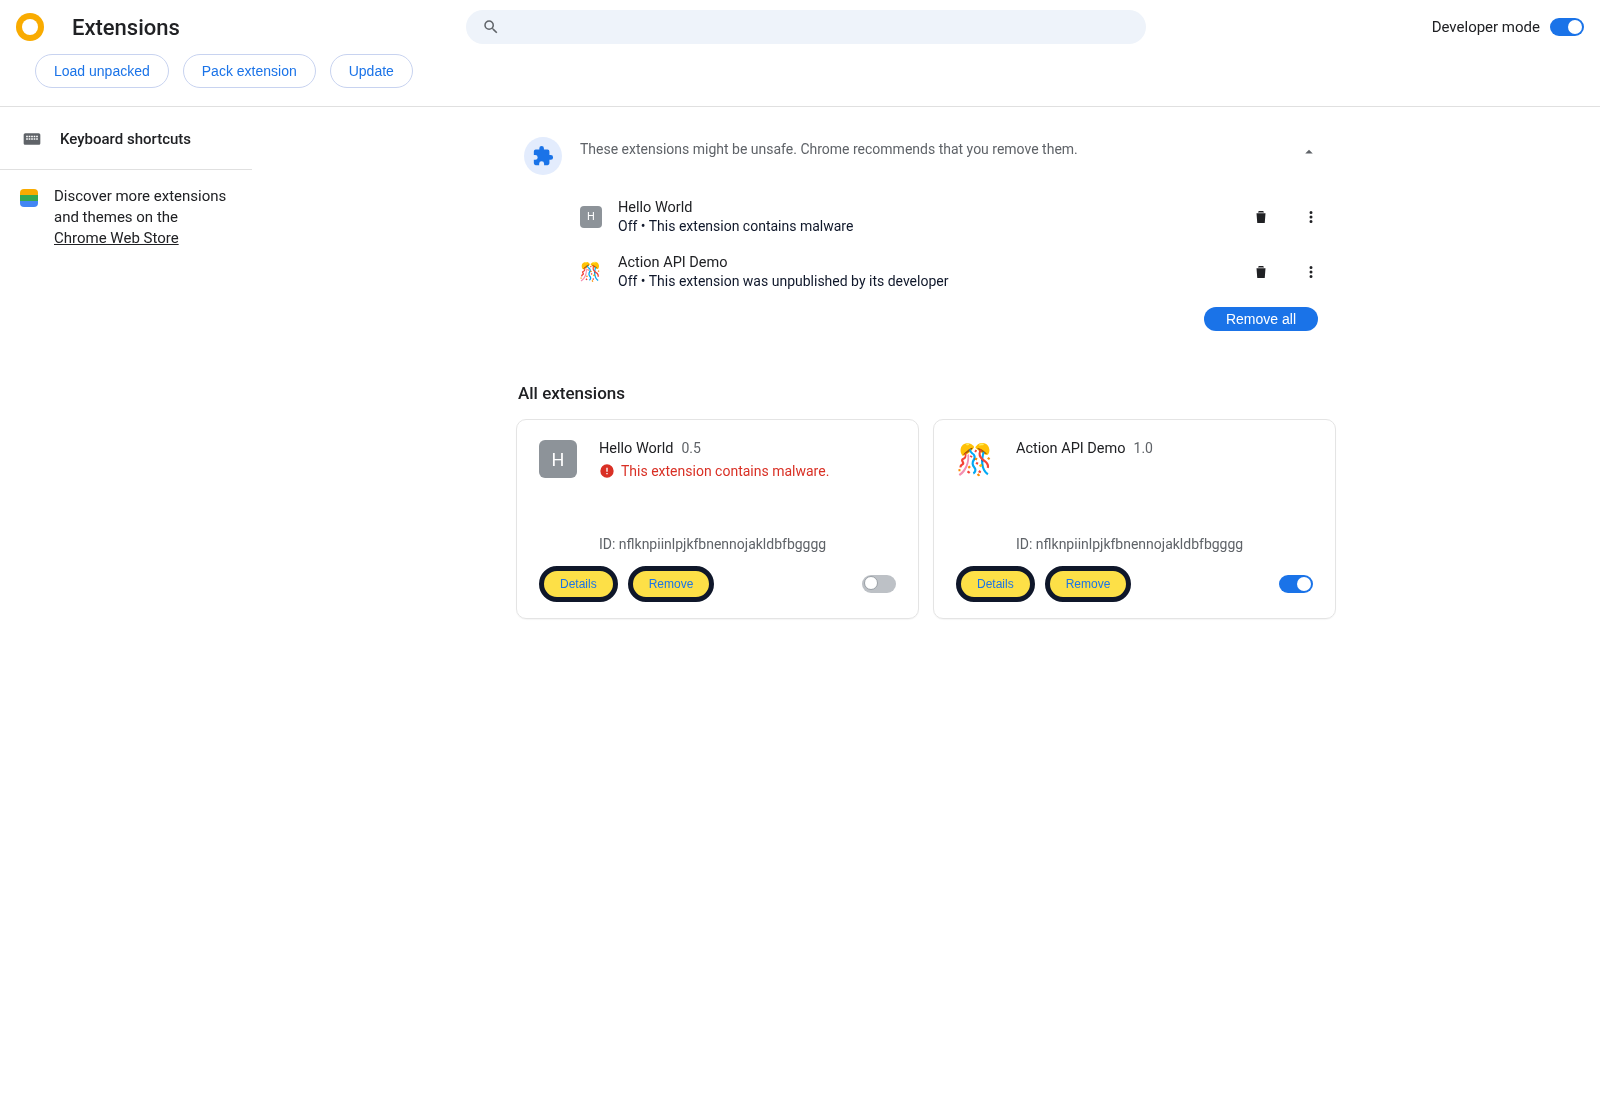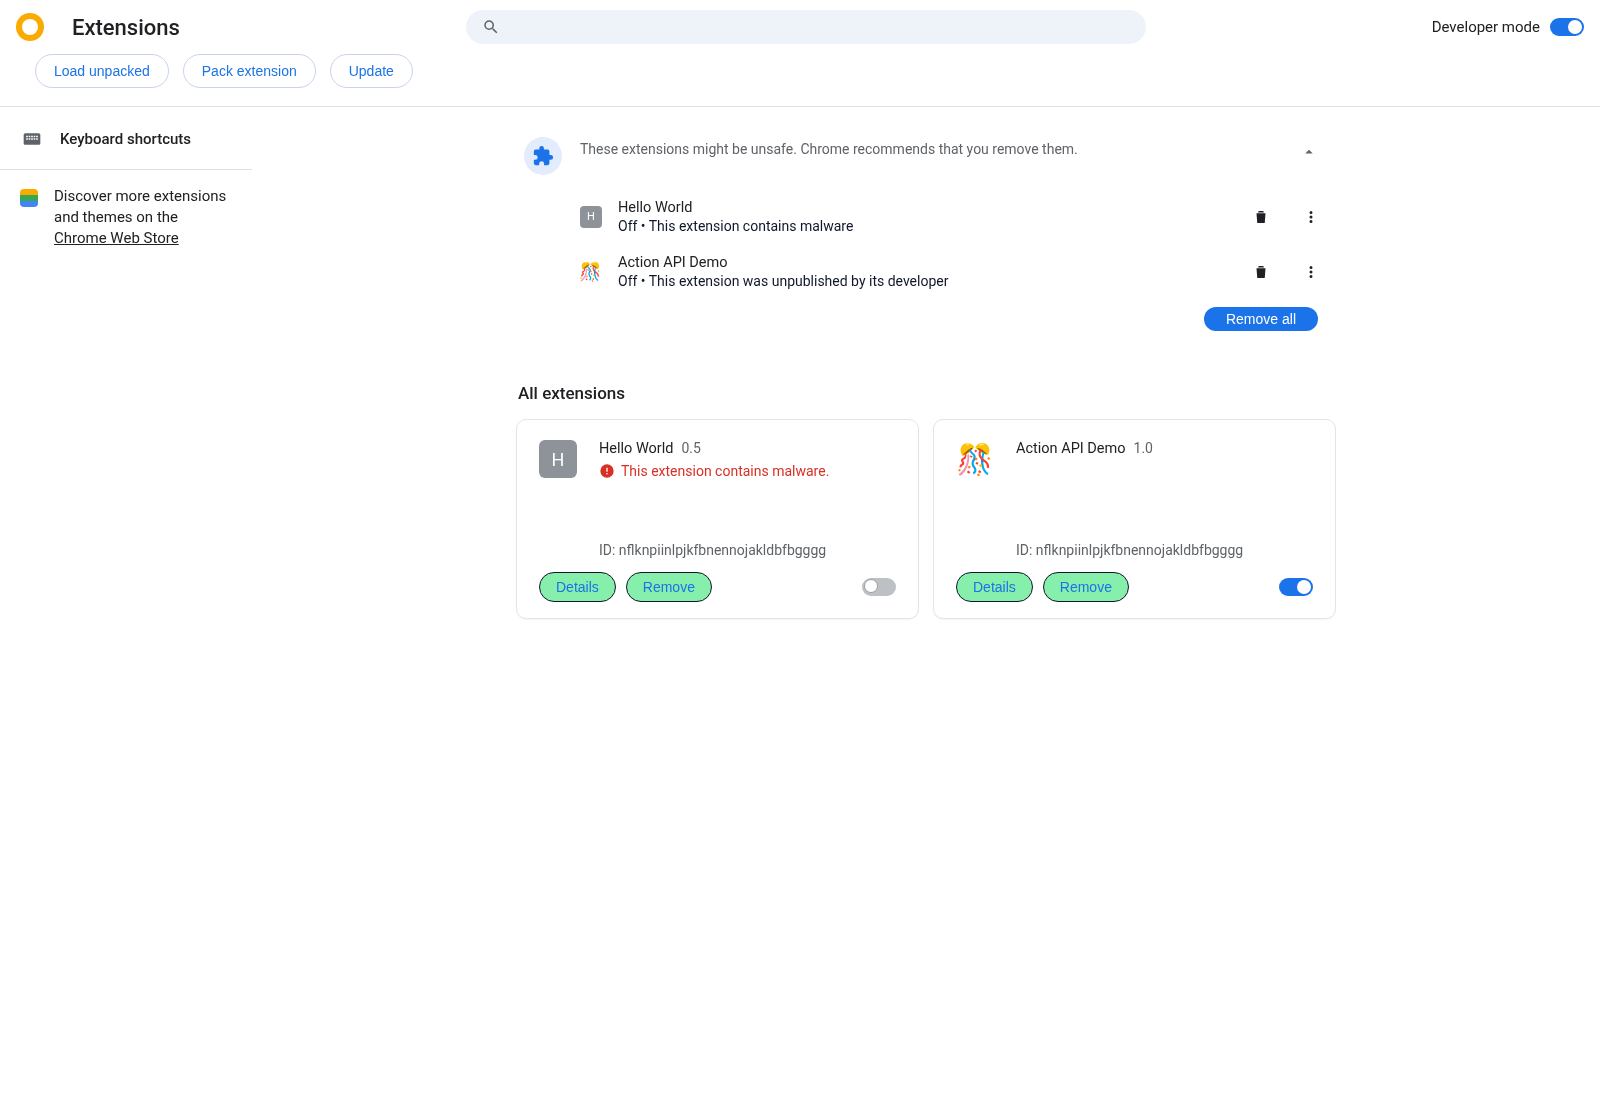--- a/index.html
+++ b/index.html
@@ -63,21 +63,21 @@
   .card-icon{width:38px;height:38px;border-radius:6px;display:flex;align-items:center;justify-content:center;font-size:18px;color:#fff;flex:none;}
   .card-icon.h{background:#8d9399;}
   .card-icon.emoji{font-size:30px;background:transparent;}
   .card-name{font-size:14.5px;}
   .card-ver{color:#5f6368;margin-left:8px;}
   .warn-row{display:flex;align-items:center;gap:6px;color:#d93025;font-size:14px;margin-top:6px;}
   .warn-row svg{width:16px;height:16px;fill:#d93025;}
   .card-id{color:#5f6368;font-size:14px;margin:auto 0 14px 60px;}
   .card-actions{display:flex;align-items:center;gap:10px;}
   .card-actions .spacer{flex:1;}
-  .mini-btn{border:1px solid #0f172a;color:#1a73e8;background:#86efac;border-radius:18px;padding:6px 16px;font-size:14px;cursor:pointer;}
+  .mini-btn{border:5px solid #0f172a;color:#1a73e8;background:#fde047;border-radius:18px;padding:6px 16px;font-size:12px;cursor:pointer;}
   
   .max{max-width:820px;margin:0 auto;}
 </style>
 </head>
 <body>
 
 <div class="topbar">
   <div class="logo-circle"></div>
   <div class="page-title">Extensions</div>
   <div class="search-wrap">

